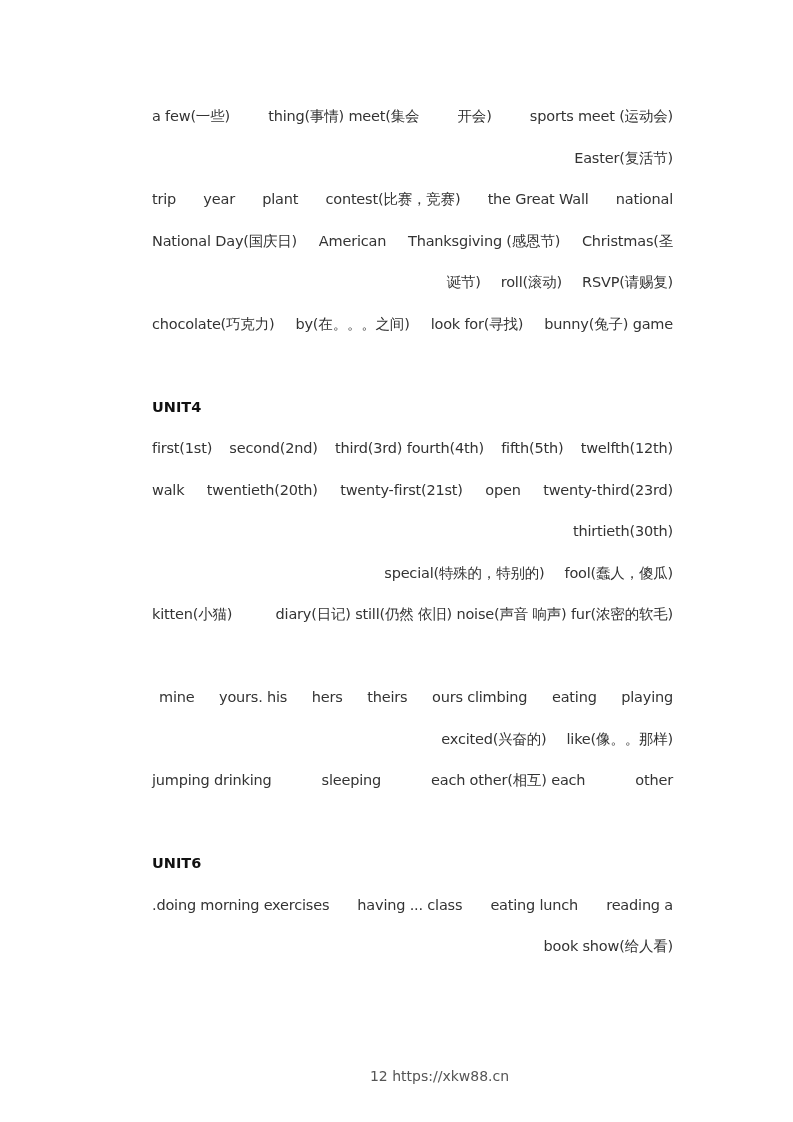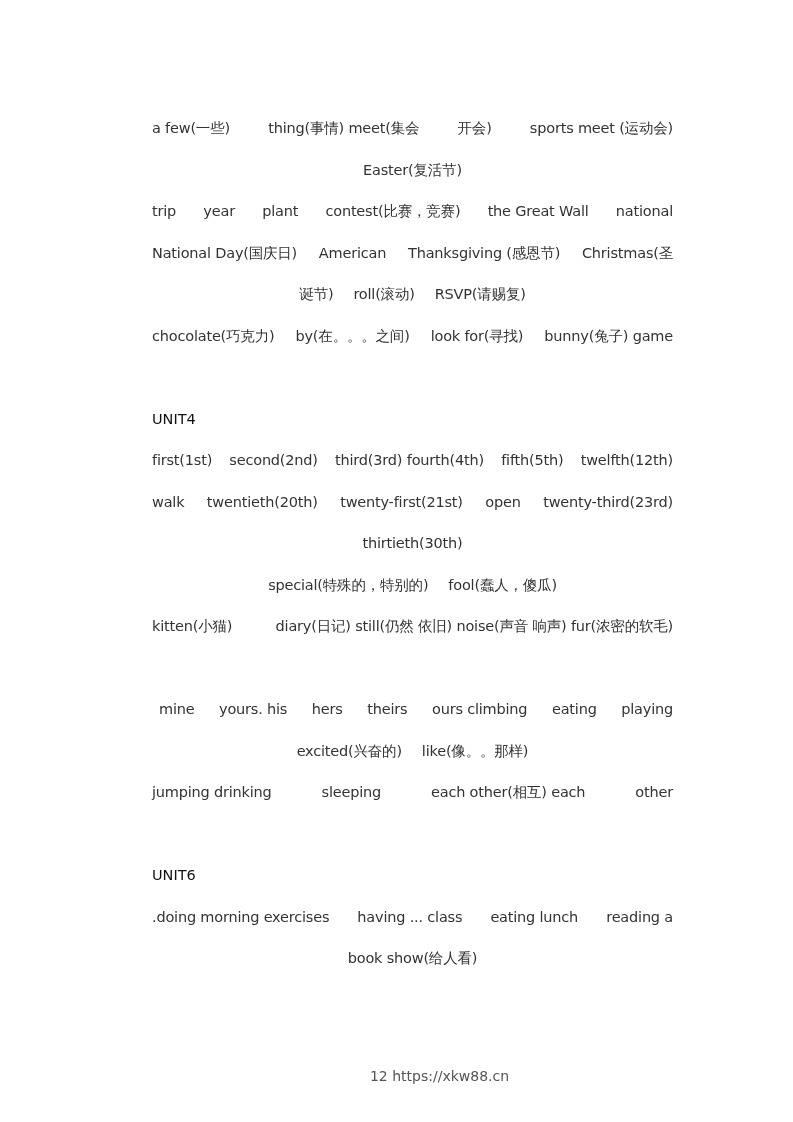--- a/index.html
+++ b/index.html
@@ -1,31 +1,31 @@
 <!DOCTYPE html>
 <html><head>
   <meta charset="utf-8">
   <style>
     html, body { margin: 0; padding: 0; background: #ffffff; }
     body {
       width: 793px; height: 1122px; position: relative; overflow: hidden;
       font-family: "DejaVu Sans", "Liberation Sans", sans-serif;
       color: #333333;
     }
-    .page-body { position: absolute; left: 152px; top: 108px; width: 521px; }
+    .page-body { position: absolute; left: 152px; top: 96px; width: 521px; }
     .line {
       font-size: 14.5px; line-height: 41.5px; height: 41.5px;
       white-space: nowrap; display: flex; justify-content: space-between;
       letter-spacing: -0.2px;
     }
-    .line.left { justify-content: center; gap: 20px; }
+    .line.left { justify-content: flex-end; gap: 20px; }
     .line span { display: inline-block; }
     .blank { height: 41.5px; }
     .heading {
-      font-size: 14.5px; line-height: 41.5px; height: 41.5px; color: #111111;
+      font-size: 14.5px; line-height: 41.5px; height: 41.5px; color: #111111; font-weight: bold;
     }
     .footer {
       position: absolute; left: 0; width: 793px; top: 1068px;
       text-align: center; font-size: 14px; color: #555555; margin-left: 43px;
     }
   </style>
 </head>
 <body>
 
 <div class="page-body">

